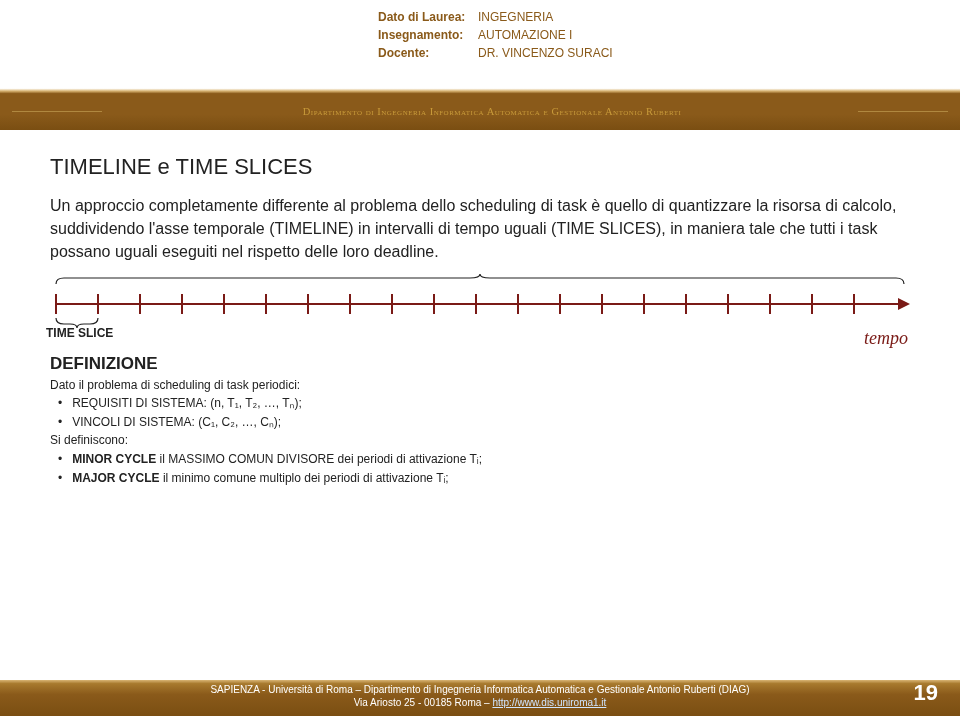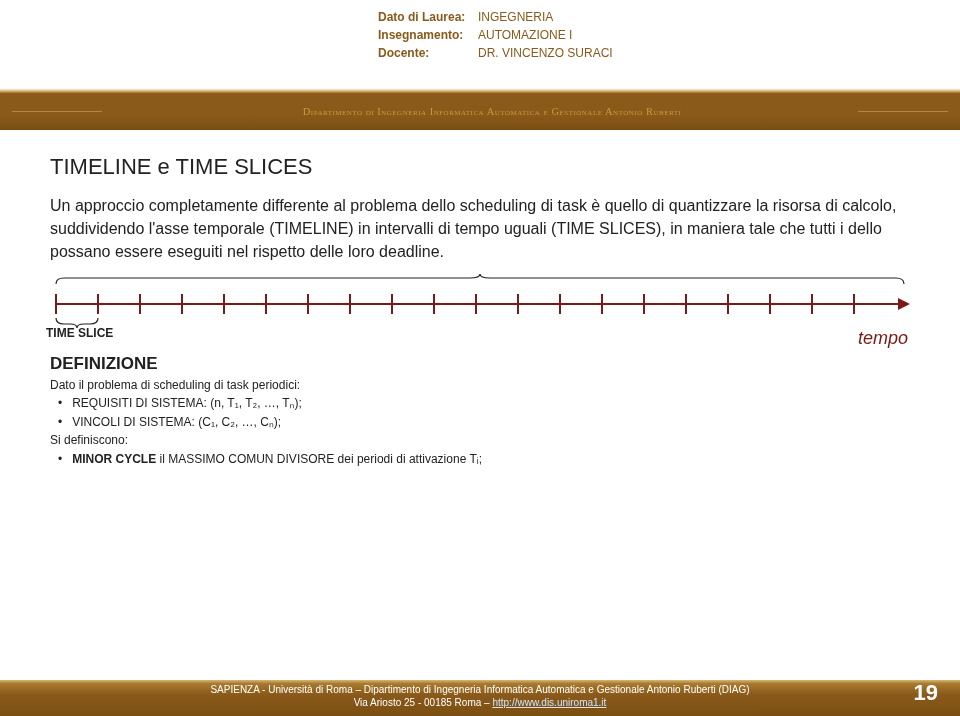--- a/index.html
+++ b/index.html
@@ -25,21 +25,21 @@
   .dept-band::after { right: 12px; }
 
   .content { padding: 24px 50px 0 50px; color: #222; }
   .title { font-size: 22px; font-weight: normal; margin-bottom: 14px; }
   .para { font-size: 16px; line-height: 1.45; margin-bottom: 10px; }
   
   .timeline-wrap { margin: 10px 0 14px 0; }
   .timeline-label { text-align: center; font-size: 12px; font-weight: bold; color: #222; margin-bottom: 2px; }
   .timeline-svg { display: block; }
   .timeslice-label { font-size: 12px; font-weight: bold; display: block; margin-top: -2px; margin-left: -4px; }
-  .tempo-label { font-size: 18px; font-style: italic; color: #7a1a16; position: absolute; right: 52px; }
+  .tempo-label { font-size: 18px; font-style: italic; color: #7a1a16; position: absolute; right: 52px; font-family: Liberation Serif, serif; }
 
   .def { font-size: 17px; font-weight: bold; margin-bottom: 2px; }
   .bodytxt { font-size: 12px; line-height: 1.55; }
   ul.bodytxt { list-style: none; padding-left: 8px; }
   ul.bodytxt li::before { content: "•"; margin-right: 10px; }
 
   .footer-band { position: absolute; bottom: 0; left: 0; width: 100%; height: 36px; background: linear-gradient(to bottom, #d9b574 0%, #a87a2e 10%, #8a5a1a 40%, #7a4e12 100%); color: #fff; font-size: 10px; text-align: center; padding-top: 3px; line-height: 1.3; }
   .footer-band a { color: #cfe5ff; text-decoration: underline; }
   .page-num { position: absolute; right: 22px; bottom: 8px; color: #fff; font-size: 22px; font-weight: bold; }
 </style>
@@ -59,21 +59,21 @@
     <div class="row">
         <span class="label">Docente:</span>
         <span class="value">DR. VINCENZO SURACI</span>
       </div>
   </div>
   <div class="dept-band">Dipartimento di Ingegneria Informatica Automatica e Gestionale Antonio Ruberti</div>
 </div>
 
 <div class="content">
   <div class="title">TIMELINE e TIME SLICES</div>
-  <div class="para">Un approccio completamente differente al problema dello scheduling di task è quello di quantizzare la risorsa di calcolo, suddividendo l'asse temporale (TIMELINE) in intervalli di tempo uguali (TIME SLICES), in maniera tale che tutti i dello possano essere eseguiti nel rispetto delle loro deadline.</div>
+  <div class="para">Un approccio completamente differente al problema dello scheduling di task è quello di quantizzare la risorsa di calcolo, suddividendo l'asse temporale (TIMELINE) in intervalli di tempo uguali (TIME SLICES), in maniera tale che tutti i task possano uguali eseguiti nel rispetto delle loro deadline.</div>
 
   <div class="timeline-wrap">
     <svg class="timeline-svg" width="860" height="54">
 
       <path d="M 6 10 Q 6 4 14 4 L 420 4 Q 430 4 430 0 Q 430 4 440 4 L 846 4 Q 854 4 854 10" stroke="#222" stroke-width="1.2" fill="none"></path>
 
       <line x1="6" y1="30" x2="848" y2="30" stroke="#7a1a16" stroke-width="2"></line>
       <polygon points="848,24 860,30 848,36" fill="#7a1a16"></polygon>
 
       <g stroke="#7a1a16" stroke-width="2">
@@ -107,20 +107,21 @@
 
   <div class="def">DEFINIZIONE</div>
   <div class="bodytxt">Dato il problema di scheduling di task periodici:</div>
   <ul class="bodytxt">
     <li>REQUISITI DI SISTEMA: (n, T₁, T₂, …, Tₙ);</li>
     <li>VINCOLI DI SISTEMA: (C₁, C₂, …, Cₙ);</li>
   </ul>
   <div class="bodytxt">Si definiscono:</div>
   <ul class="bodytxt">
     <li><b>MINOR CYCLE</b><span> il MASSIMO COMUN DIVISORE dei periodi di attivazione Tᵢ;</span></li>
+    <li><b>MAJOR CYCLE</b><span> il minimo comune multiplo dei periodi di attivazione Tᵢ;</span></li>
   </ul>
 </div>
 
 <div class="footer-band">
   <div>SAPIENZA - Università di Roma – Dipartimento di Ingegneria Informatica Automatica e Gestionale Antonio Ruberti (DIAG)</div>
   <div><span>Via Ariosto 25 - 00185 Roma – </span><a>http://www.dis.uniroma1.it</a></div>
   <div class="page-num">19</div>
 </div>
 
 </body></html>

